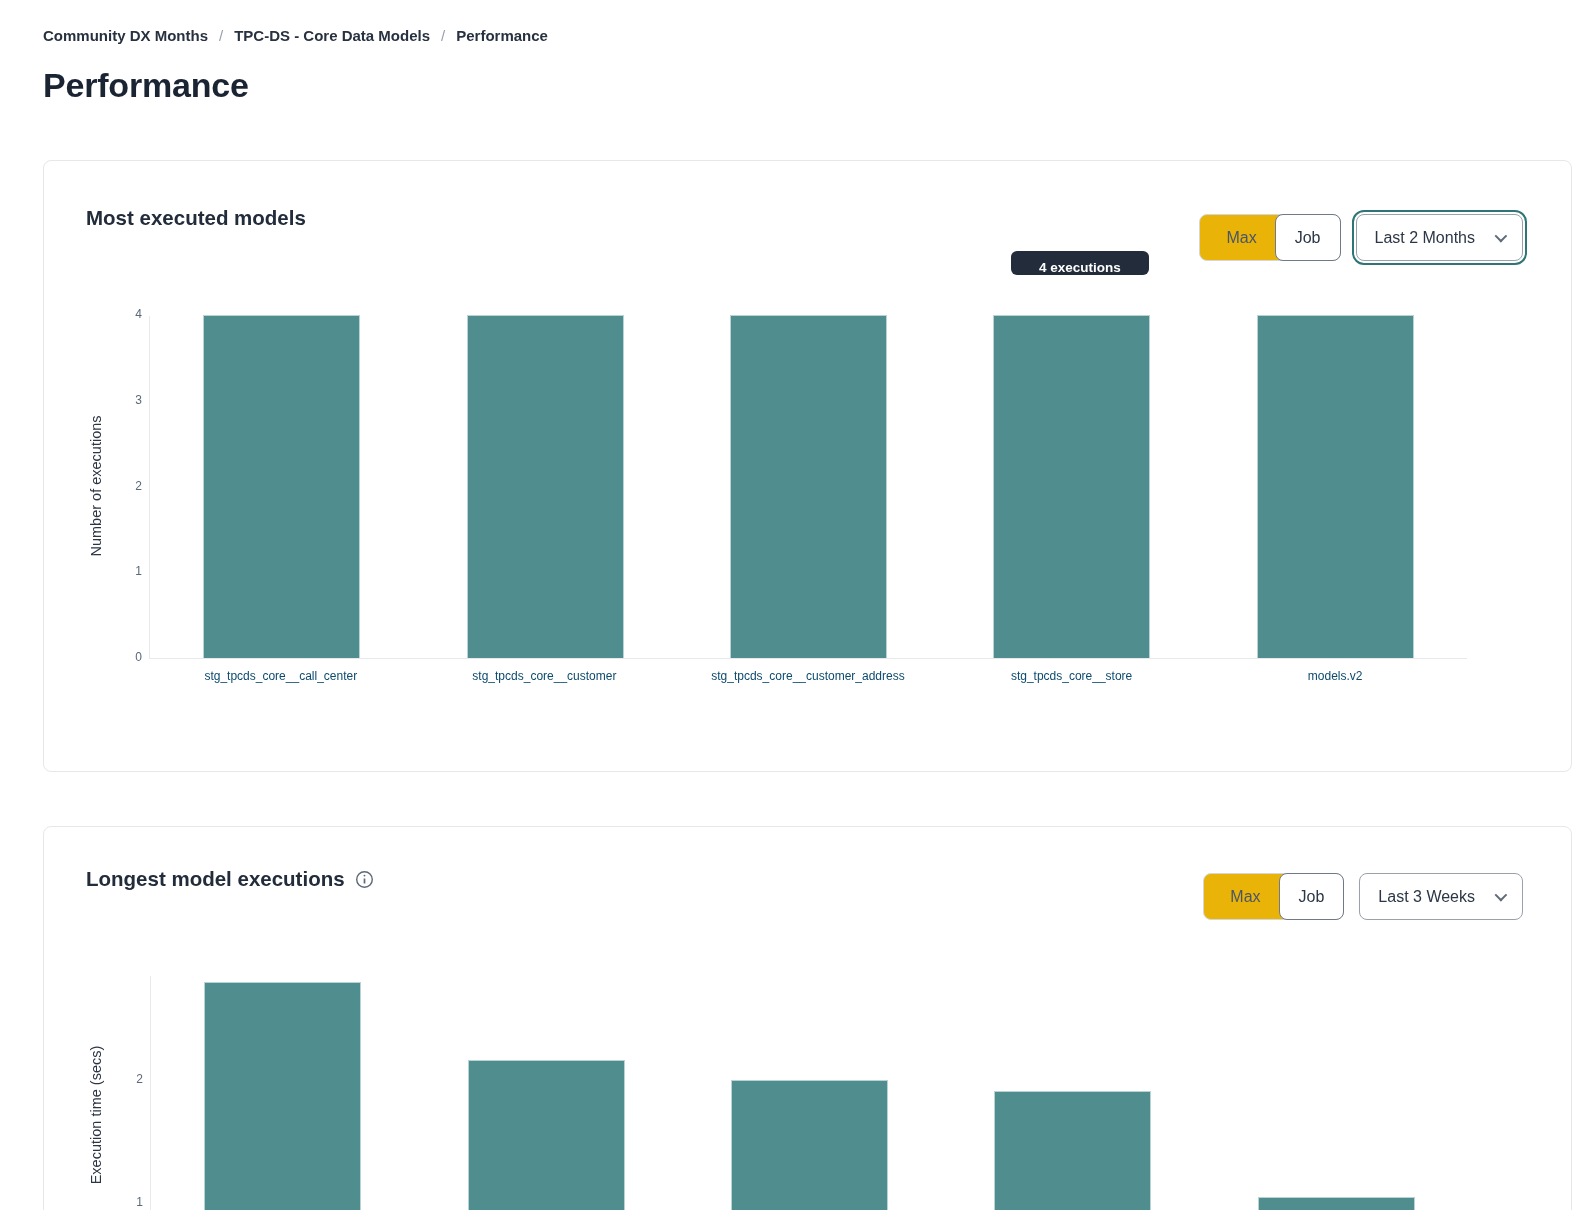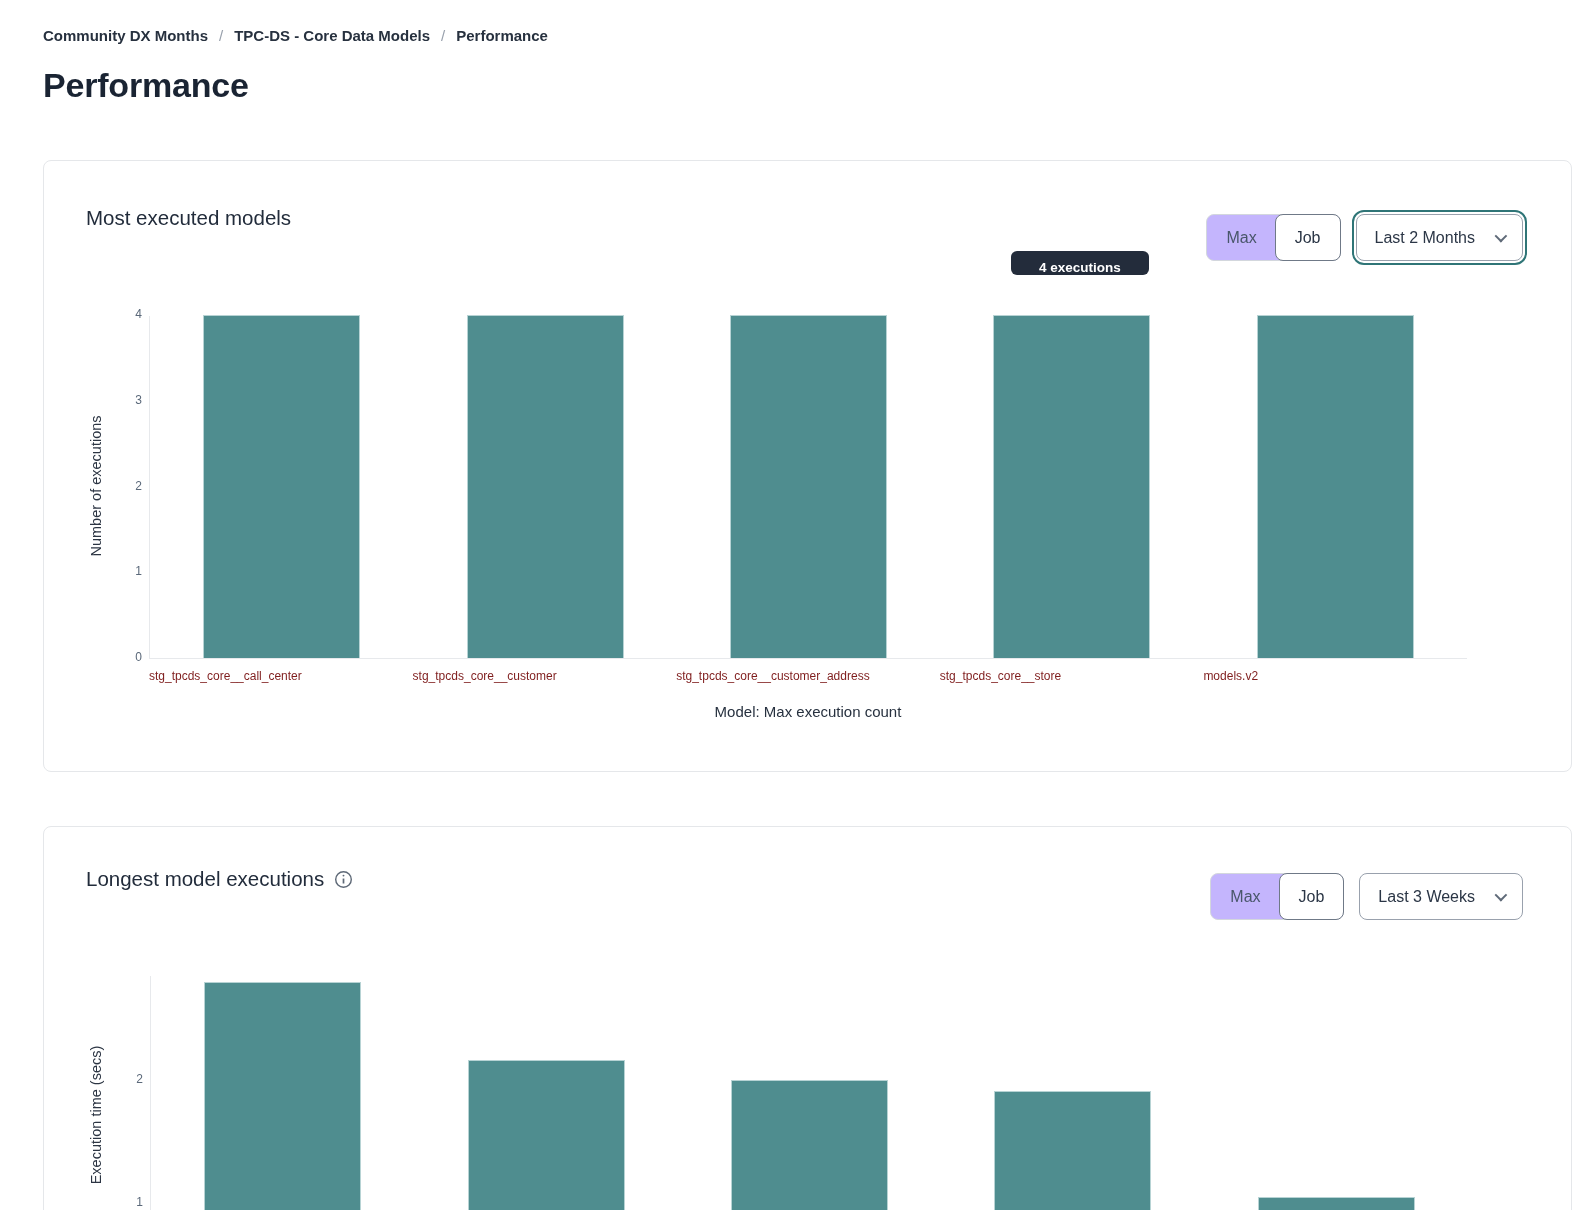--- a/index.html
+++ b/index.html
@@ -13,31 +13,31 @@
   .breadcrumb .crumb { cursor:pointer; }
   .breadcrumb .sep { color:#98a0ac; font-weight:normal; margin:0 11px; }
   .page-title { position:absolute; left:43px; top:66px; font-size:34px; font-weight:600;
                 color:#1a2433; letter-spacing:-0.2px; }
 
   
   .card { position:absolute; left:43px; width:1529px; background:#fff;
           border:1px solid #e5e7ea; border-radius:8px; }
   #card1 { top:160px; height:612px; }
   #card2 { top:826px; height:520px; }
-  .card-title { position:absolute; left:42px; font-size:20.5px; font-weight:400; color:#222c3b;
+  .card-title { position:absolute; left:42px; font-size:20.5px; font-weight:700; color:#222c3b;
                 display:flex; align-items:center; gap:10px; }
   #card1 .card-title { top:45px; }
   #card2 .card-title { top:40px; }
   .info-icon { width:19px; height:19px; color:#5e6977; display:inline-flex; }
   .controls { position:absolute; right:48px; display:flex; align-items:center; gap:15px; }
   #card1 .controls { top:53px; }
   #card2 .controls { top:46px; }
 
-  .segmented { display:flex; align-items:stretch; height:47px; background:#c4b5fd;
-               border:1px solid #d3d7dd; border-radius:8px; font-size:16px; }
+  .segmented { display:flex; align-items:stretch; height:47px; background:#eab308;
+               border:1px solid #d3d7dd; border-radius:8px; font-size:16px;padding-left:7px; }
   .seg { display:flex; align-items:center; padding:0 19px; color:#49566a; cursor:pointer; }
   .seg.active { background:#ffffff; border:1px solid #6f7987; border-radius:8px;
                 margin:-1px; color:#2b3646; }
 
   .select-btn { display:flex; align-items:center; gap:20px; height:47px; padding:0 18px;
                 background:#fff; border:1px solid #99a1ad; border-radius:8px; font-size:16px;
                 color:#2b3646; cursor:pointer; }
   .select-wrap.focused .select-btn { outline:2px solid #2f7577; outline-offset:2px; }
   .chevron { width:9px; height:9px; border-right:2px solid #5f6a78; border-bottom:2px solid #5f6a78;
              transform:rotate(45deg) translateY(-2px); }
@@ -51,21 +51,21 @@
           border-left:1px solid #e7e9ec; border-bottom:1px solid #e7e9ec; }
   #plot1 { top:155px; height:343px; }
   #plot2 { left:106px; top:149px; height:351px; }
   .bars { position:absolute; left:0; right:0; top:0; bottom:0; display:flex; }
   .bar-slot { flex:1; display:flex; align-items:flex-end; justify-content:center; }
   .bar { width:157px; border:1px solid #b7d3d4; border-bottom:none; }
   .tick { position:absolute; left:-42px; width:34px; text-align:right; font-size:12px;
           color:#5a6879; }
   .cat-row { position:absolute; left:105px; width:1318px; display:flex; }
   #cats1 { top:508px; }
-  .cat { flex:1; text-align:left; font-size:12px; color:#7f1d1d; }
+  .cat { flex:1; text-align:center; font-size:12px; color:#0c4a6e; }
   .axis-x-label { position:absolute; left:105px; width:1318px; top:542px; text-align:center;
                   font-size:15px; color:#27313f; }
   .axis-y-label { position:absolute; width:300px; text-align:center; font-size:14.5px;
                   color:#2c3543; transform:rotate(-90deg); }
   #ylab1 { left:-98px; top:317px; }
   #ylab2 { left:-98px; top:280px; }
 </style>
 </head>
 <body>
 
@@ -128,21 +128,20 @@
         </div>
       </div>
     <div class="cat-row" id="cats1">
         <div class="cat">stg_tpcds_core__call_center</div>
         <div class="cat">stg_tpcds_core__customer</div>
         <div class="cat">stg_tpcds_core__customer_address</div>
         <div class="cat">stg_tpcds_core__store</div>
         <div class="cat">models.v2</div>
       </div>
 
-    <div class="axis-x-label">Model: Max execution count</div>
   </div>
 
   <div class="card" id="card2">
     <div class="card-title">
       <span>Longest model executions</span>
       <span class="info-icon">
         <svg viewBox="0 0 20 20" width="19" height="19" fill="none" stroke="currentColor" stroke-width="1.5">
           <circle cx="10" cy="10" r="8.2"></circle>
           <line x1="10" y1="9" x2="10" y2="14.2" stroke-width="1.8"></line>
           <circle cx="10" cy="5.9" r="1" fill="currentColor" stroke="none"></circle>

